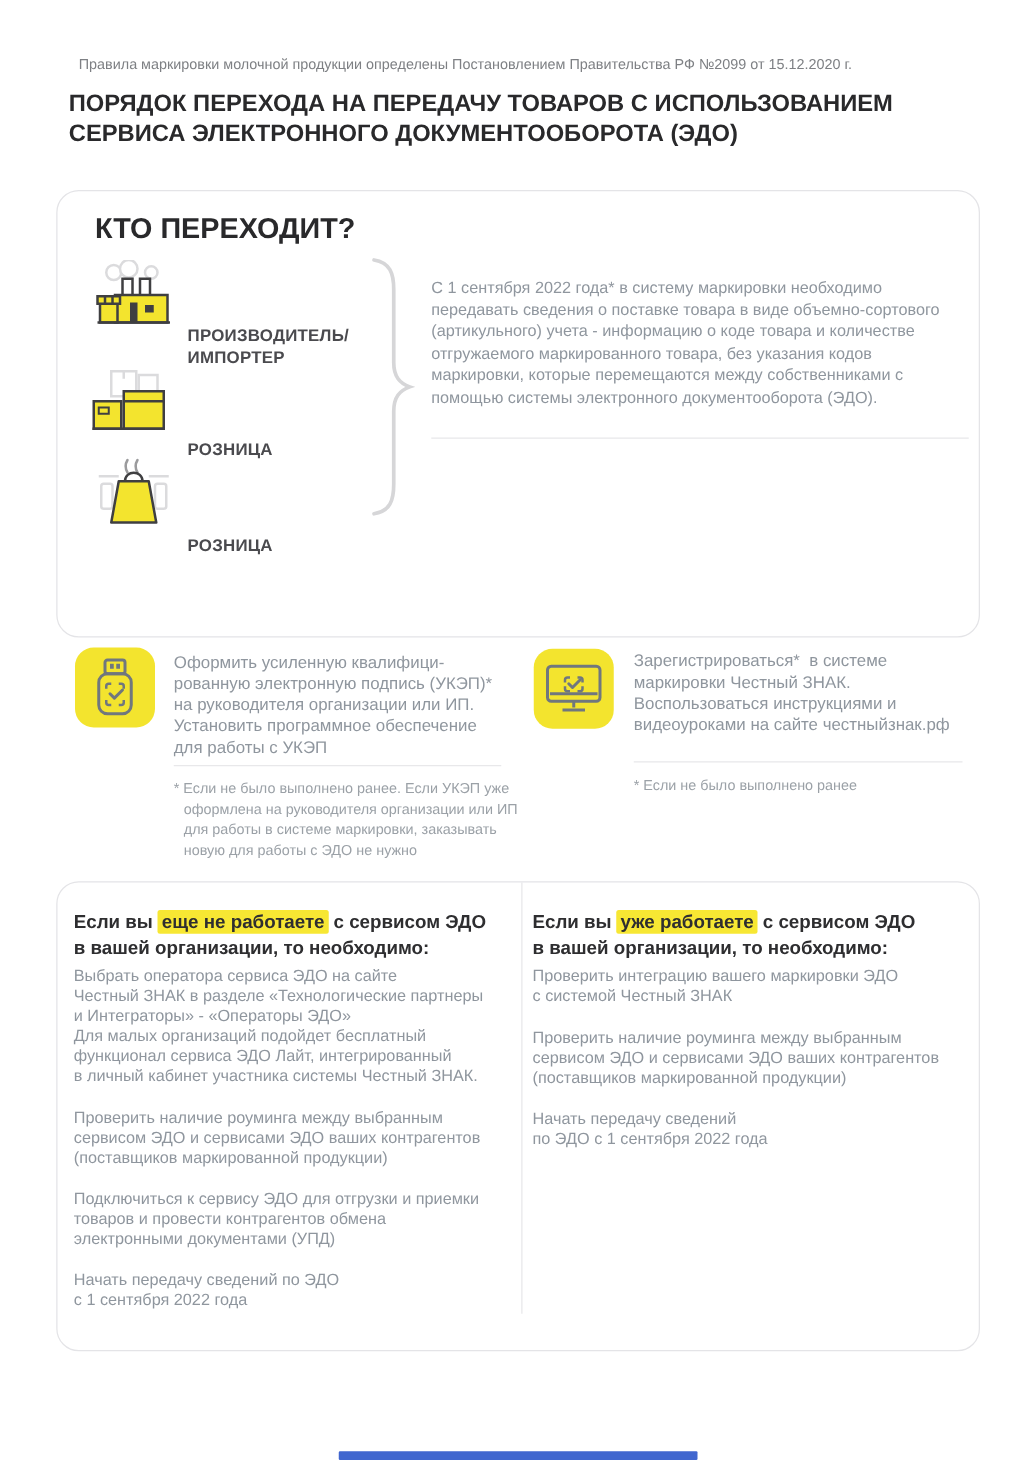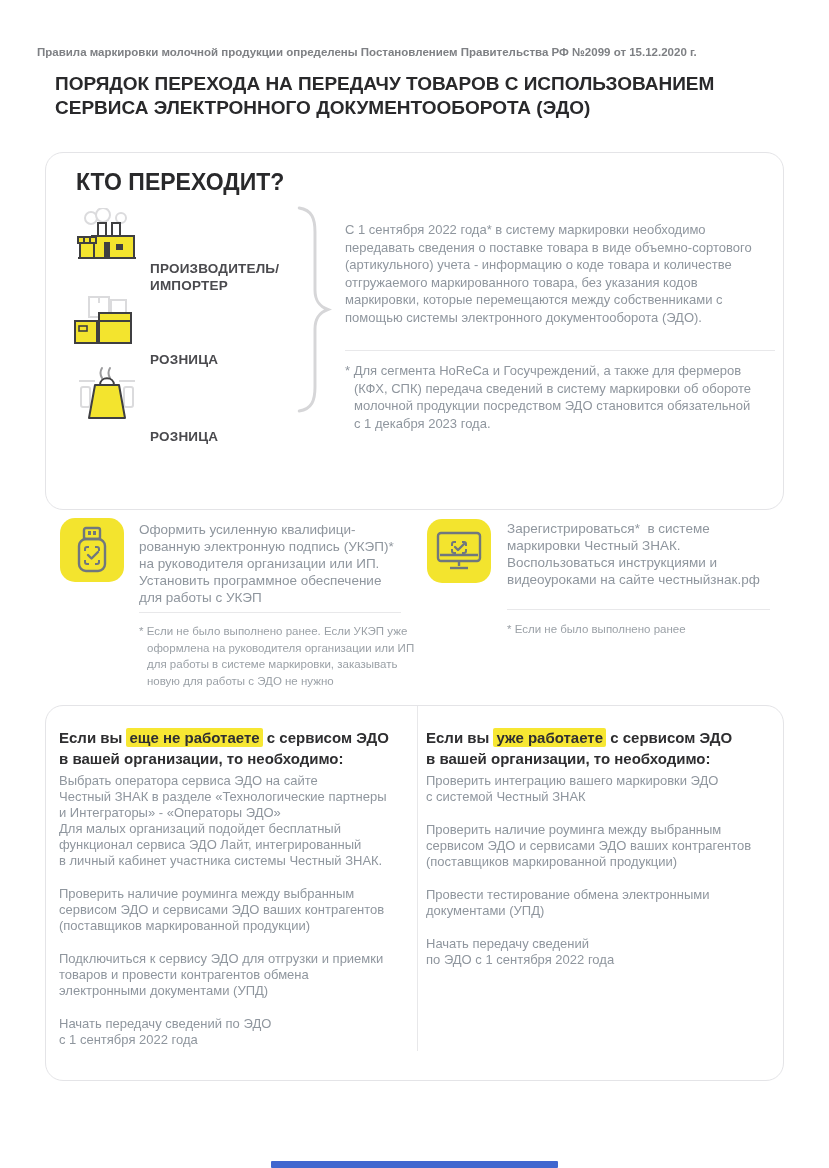--- a/index.html
+++ b/index.html
@@ -5,21 +5,21 @@
   :root{
     --yellow:#F3E42E; --hl:#F7E733; --dark:#29292B; --label-dark:#4A4A4E;
     --gray:#8F969E; --note-gray:#7E8084; --fngray:#9BA1A7;
     --border:#E4E4E7; --line:#E8E8EA; --icon-gray:#70777E; --blue:#4066CF;
     --lg:#DBDBDD; --outline:#3F3F41;
   }
   html,body{margin:0;padding:0;background:#fff;}
   .page{position:relative;width:829px;height:1168px;background:#fff;overflow:hidden;
         font-family:"Liberation Sans",sans-serif;color:var(--dark);}
   .abs{position:absolute;}
-  .note{left:37px;top:46px;font-size:11.5px;color:var(--note-gray);font-weight:bold;}
+  .note{left:63px;top:46px;font-size:11.5px;color:var(--note-gray);}
   .title{left:55px;top:72px;font-size:19px;font-weight:bold;line-height:24px;
          color:var(--dark);white-space:pre;}
   .card{border:1px solid var(--border);border-radius:18px;background:#fff;box-sizing:border-box;}
   .who-card{left:45px;top:152px;width:739px;height:358px;}
   .who-heading{left:30px;top:16px;font-size:23px;font-weight:bold;color:var(--dark);}
   .role-label{font-size:13.5px;font-weight:bold;color:var(--label-dark);
               line-height:17px;white-space:pre-line;letter-spacing:.2px;margin-top:35px;}
   .who-text{left:299px;top:68px;font-size:13px;line-height:17.5px;color:var(--gray);white-space:pre;}
   .hr{height:1px;background:var(--line);}
   .who-divider{left:299px;top:197px;width:430px;}
@@ -107,24 +107,20 @@
       </svg>
     </div>
 
     <div class="abs who-text">С 1 сентября 2022 года* в систему маркировки необходимо
 передавать сведения о поставке товара в виде объемно-сортового
 (артикульного) учета - информацию о коде товара и количестве
 отгружаемого маркированного товара, без указания кодов
 маркировки, которые перемещаются между собственниками с
 помощью системы электронного документооборота (ЭДО).</div>
     <div class="abs hr who-divider"></div>
-    <div class="abs fn who-footnote">* Для сегмента HoReCa и Госучреждений, а также для фермеров
-(КФХ, СПК) передача сведений в систему маркировки об обороте
-молочной продукции посредством ЭДО становится обязательной
-с 1 декабря 2023 года.</div>
   </div>
 
 
   <div class="abs step-icon" style="left:60px;top:518px;">
     <svg width="36" height="48" viewBox="0 0 36 48">
       <rect x="10" y="2" width="16" height="11" rx="2" fill="none" stroke="var(--icon-gray)" stroke-width="2.4"></rect>
       <rect x="14" y="5" width="3" height="4" fill="var(--icon-gray)"></rect>
       <rect x="19" y="5" width="3" height="4" fill="var(--icon-gray)"></rect>
       <rect x="5" y="13" width="26" height="32" rx="7" fill="none" stroke="var(--icon-gray)" stroke-width="2.4"></rect>
       <path d="M11,25 v-2 a2,2 0 0 1 2,-2 h2" fill="none" stroke="var(--icon-gray)" stroke-width="2"></path>
@@ -186,21 +182,19 @@
 
     <div class="abs divider-v" style="left:371px;top:0;height:345px;"></div>
 
     <div class="abs col" style="left:380px;top:0;width:350px;">
       <div class="b-heading"><span>Если вы </span><span class="hl">уже работаете</span><span> с сервисом ЭДО</span><br><span>в вашей организации, то необходимо:</span></div>
       <p class="b-p">Проверить интеграцию вашего маркировки ЭДО
 с системой Честный ЗНАК</p>
       <p class="b-p">Проверить наличие роуминга между выбранным
 сервисом ЭДО и сервисами ЭДО ваших контрагентов
 (поставщиков маркированной продукции)</p>
-      <p class="b-p">Провести тестирование обмена электронными
-документами (УПД)</p>
       <p class="b-p">Начать передачу сведений
 по ЭДО с 1 сентября 2022 года</p>
     </div>
   </div>
 
   <div class="abs footer-bar"></div>
 </div>
 
 </body></html>

